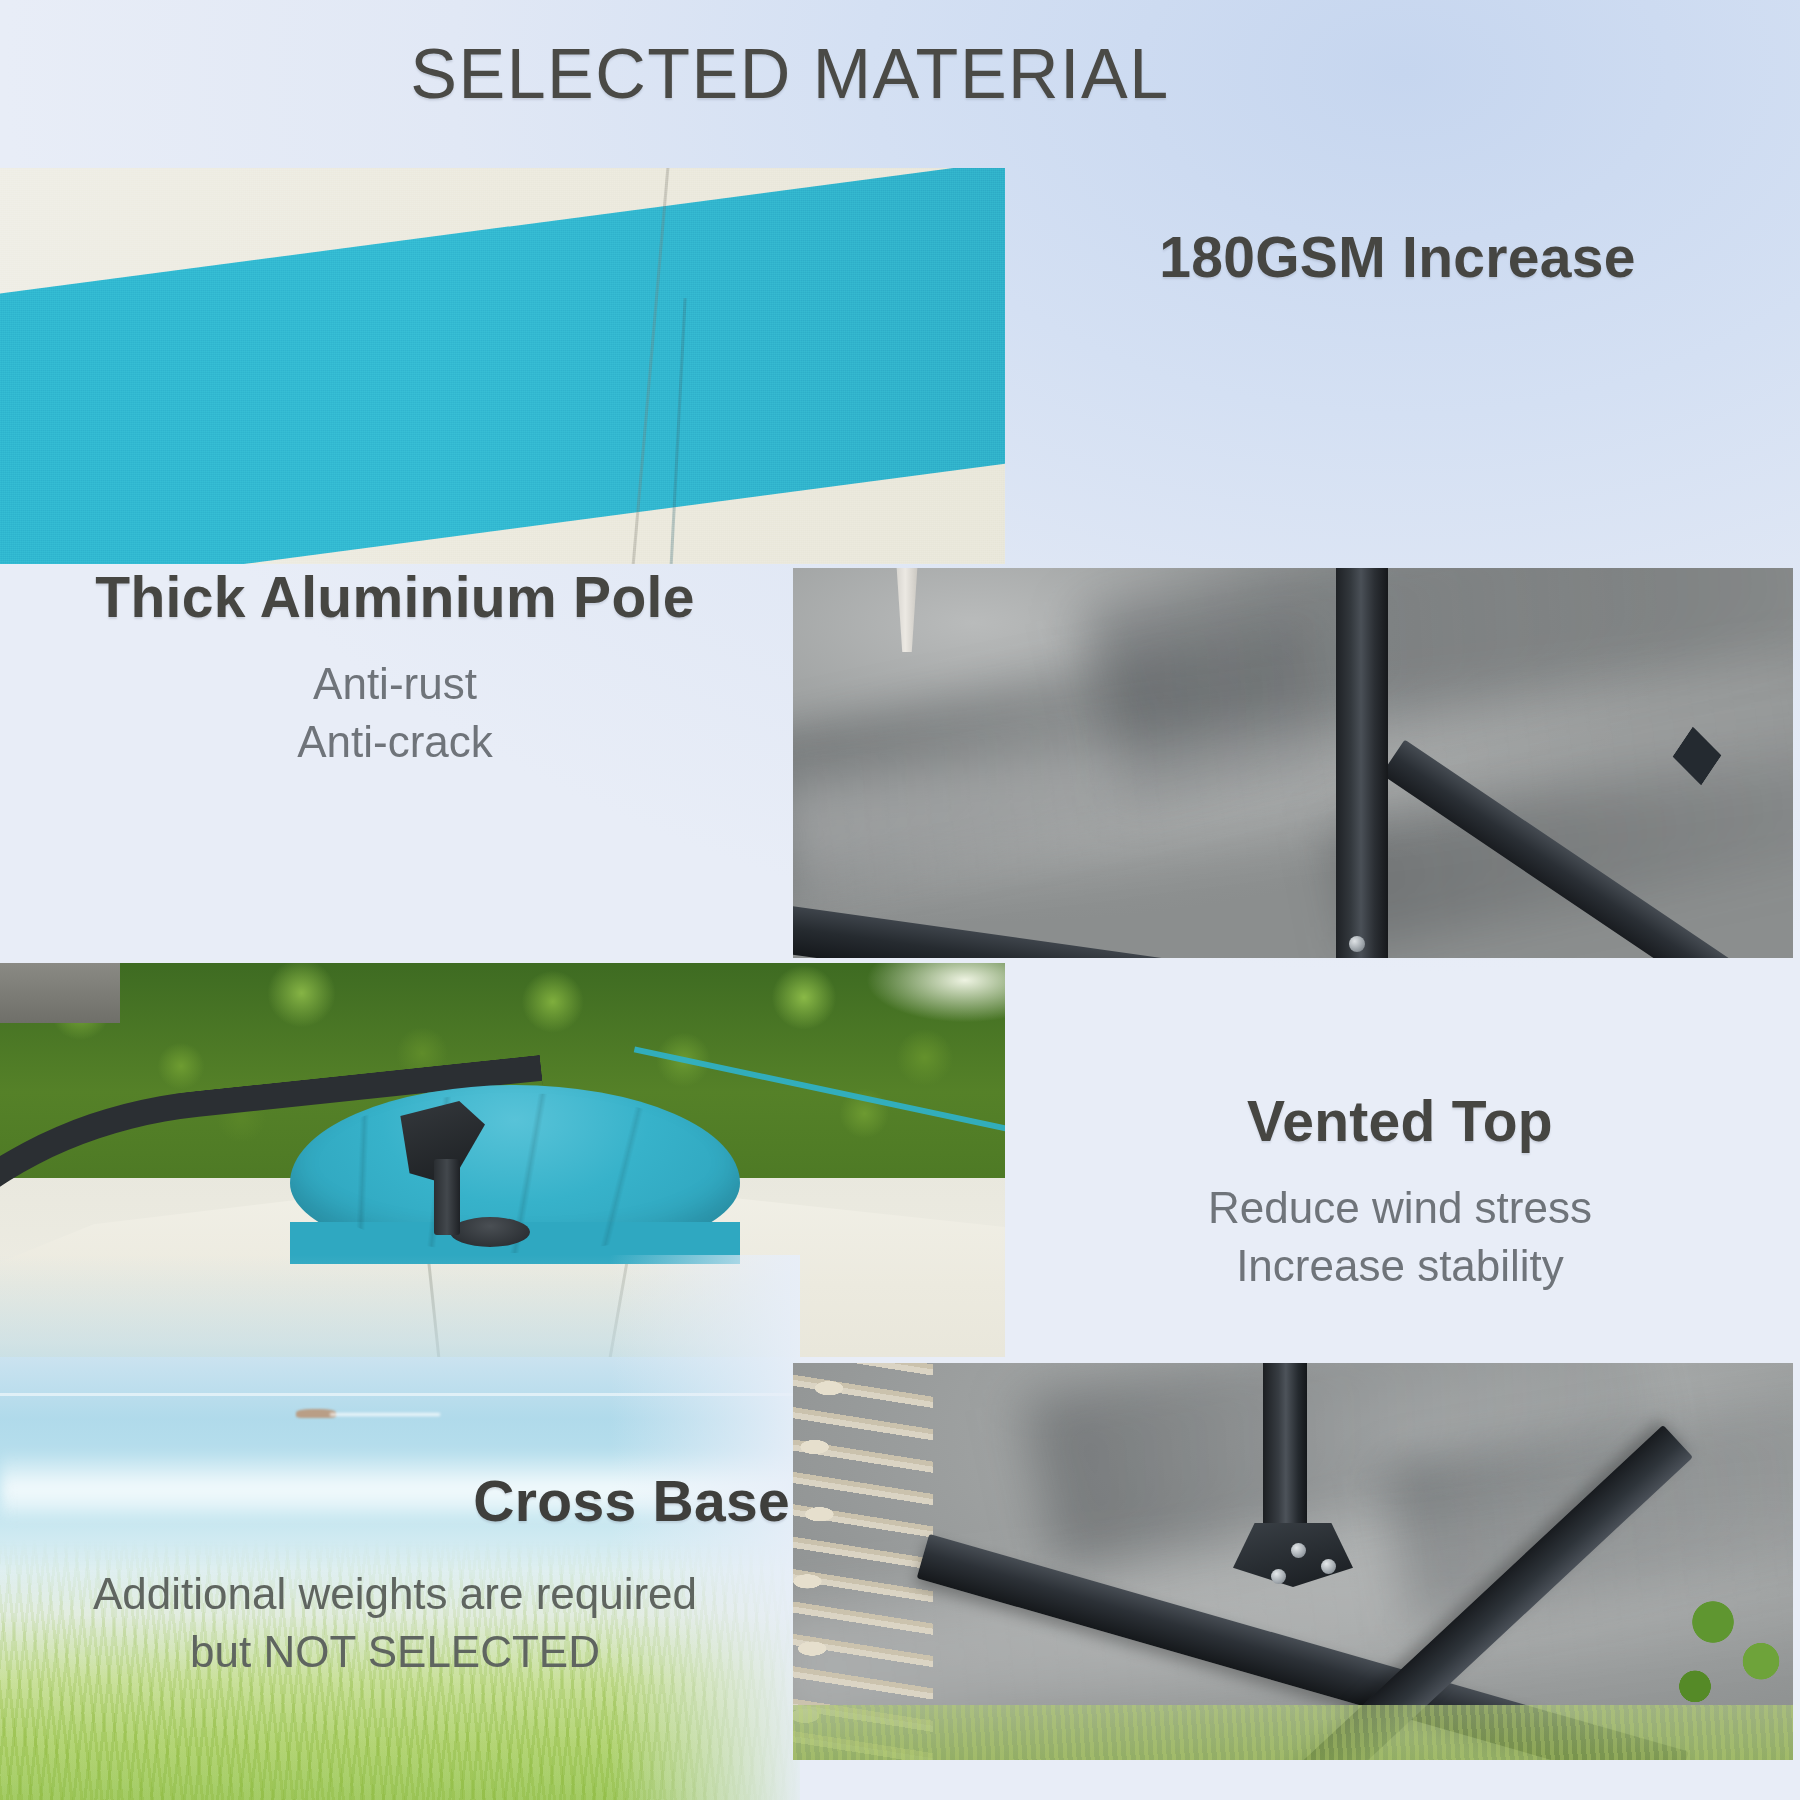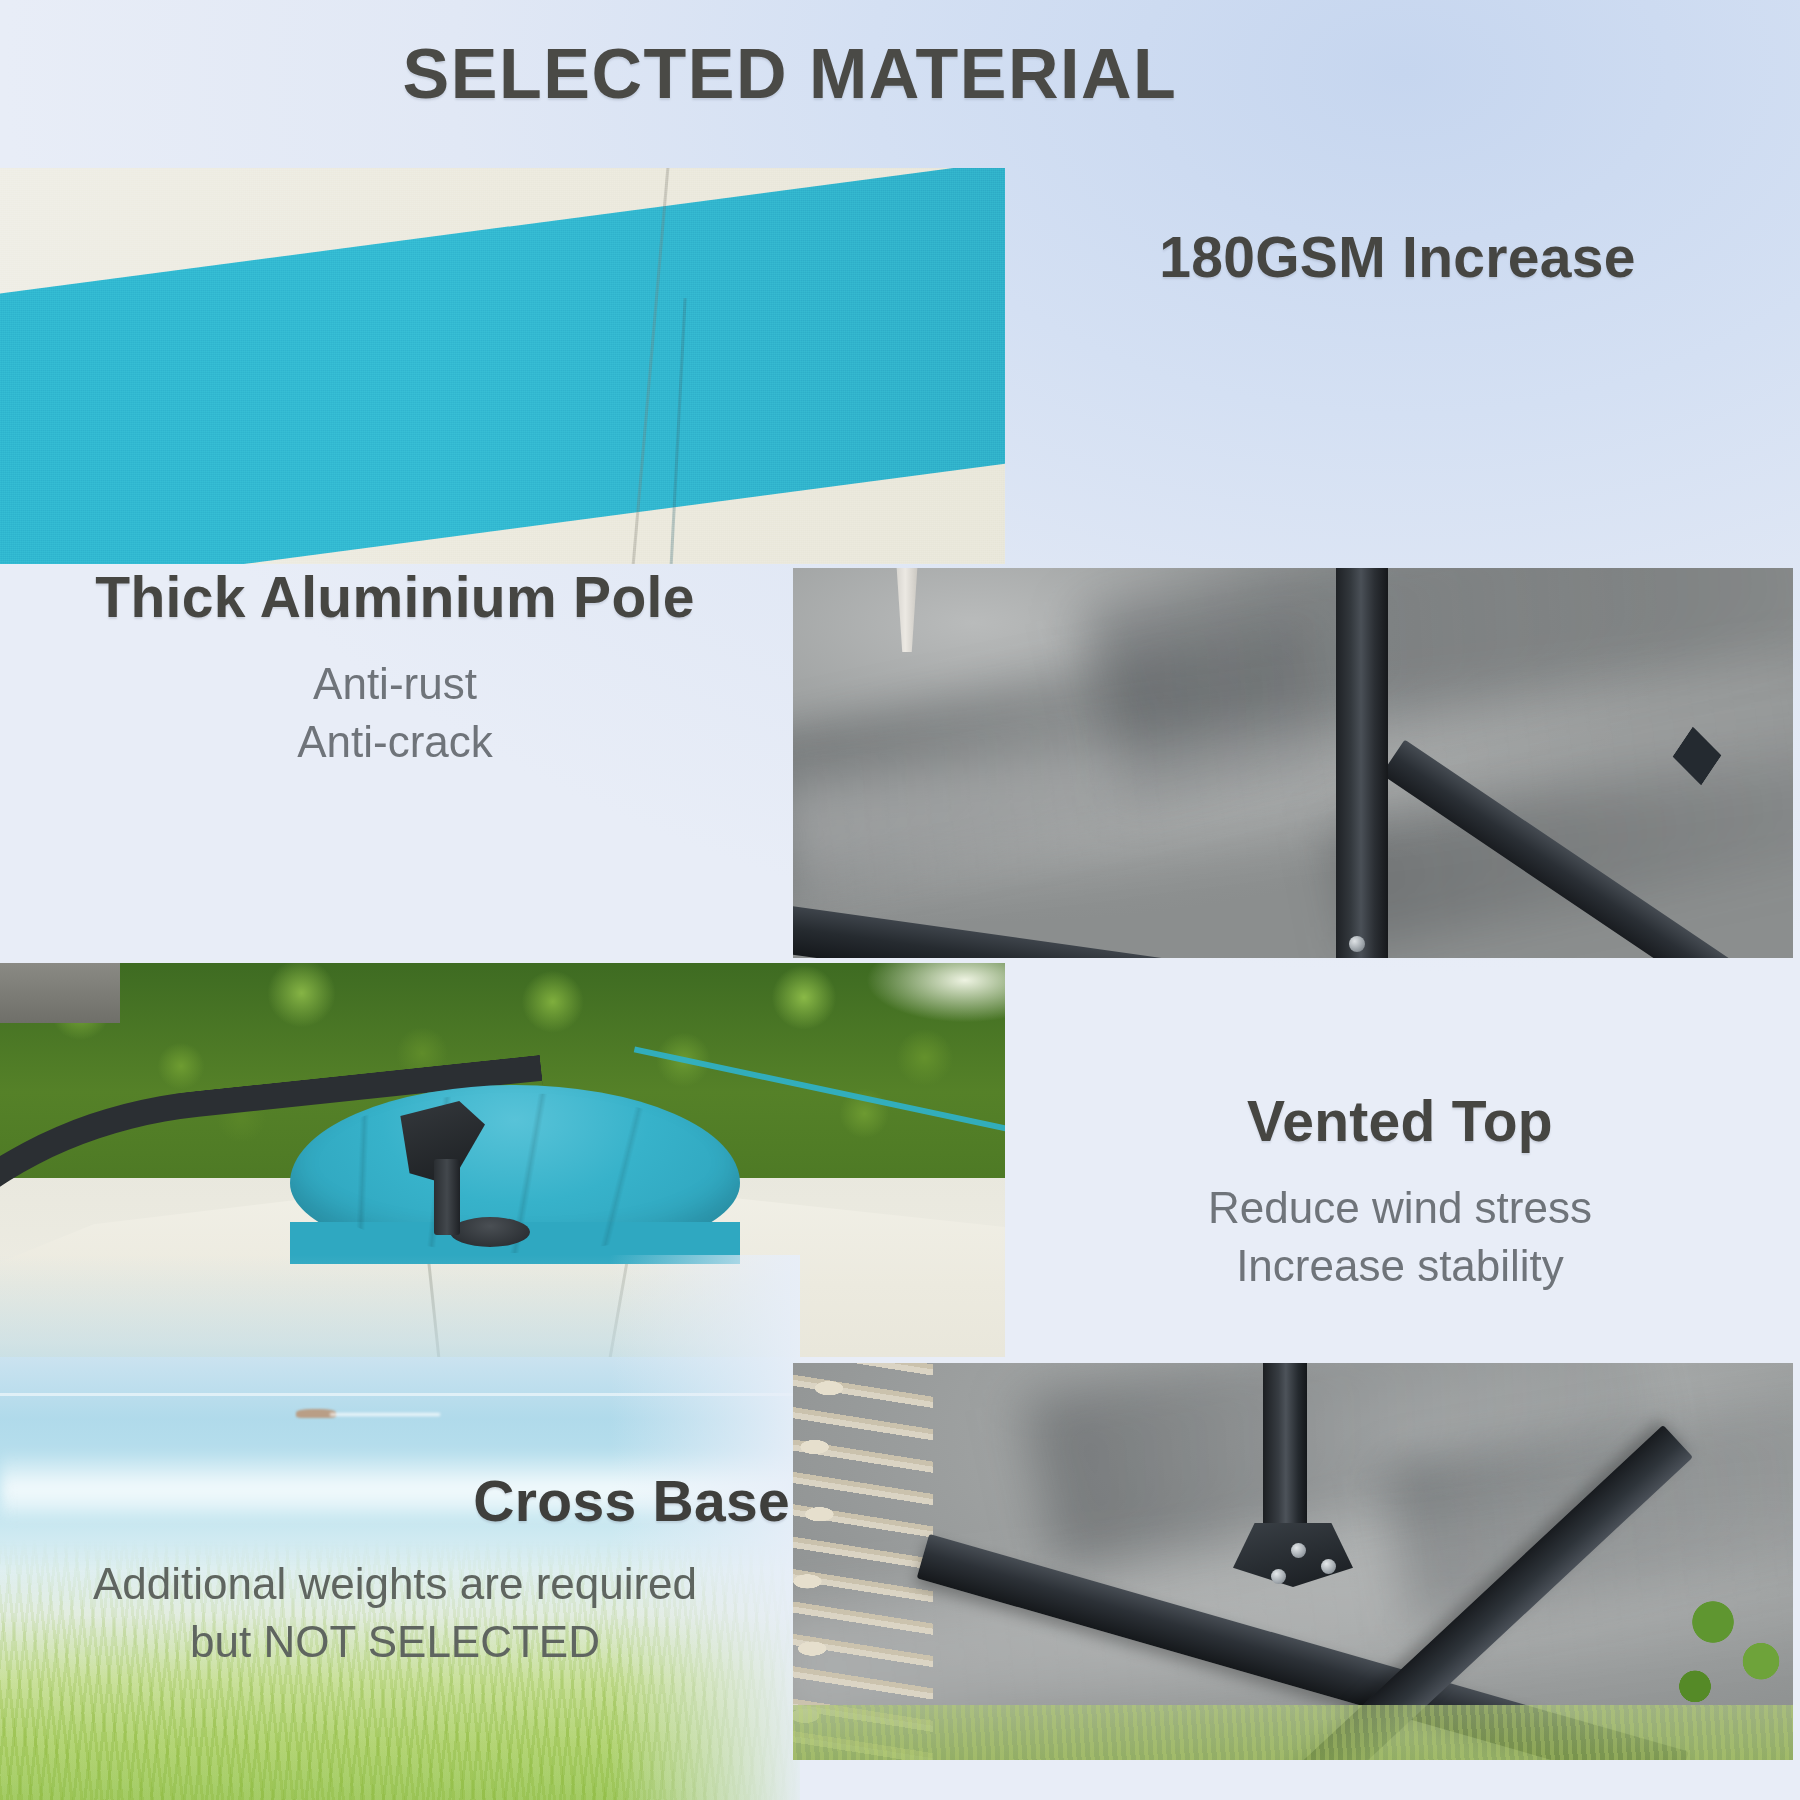--- a/index.html
+++ b/index.html
@@ -20,21 +20,21 @@
       linear-gradient(160deg,#cfdcf1 0%,#dfe7f4 45%,#eaeff8 100%);
   }
 
   
   .title{
     position:absolute;
     left:0; right:0;
     top:34px;
     text-align:center;
     font-size:70px;
-    font-weight:bold;
+    font-weight:normal;
     letter-spacing:1.5px;
     color:#4a4a46;
     font-family:"Liberation Sans", sans-serif;
     text-shadow:0 2px 2px rgba(120,130,150,.25);
     padding-left:-220px;
   }
   .title-inner{ display:inline-block; transform:translateX(-110px); }
 
   
   .panel{ position:absolute; overflow:hidden; }
@@ -370,21 +370,21 @@
     line-height:1.32;
     white-space:nowrap;
   }
 
   #txt-polyester{ left:995px; width:805px; top:226px; }
   #txt-pole     { left:0px;   width:790px; top:566px; }
   #txt-vent     { left:1000px;width:800px; top:1090px; }
   #txt-base     { left:0px;   width:790px; top:1470px; }
 
   #txt-base h2{ color:#3f3f3c;text-align:right; }
-  #txt-base p{ color:#5f6560; margin-top:22px; }
+  #txt-base p{ color:#5f6560; margin-top:32px; }
 </style>
 </head>
 <body>
 
 <div id="stage">
 
   <div class="title">
     <span class="title-inner">SELECTED MATERIAL</span>
   </div>
 

